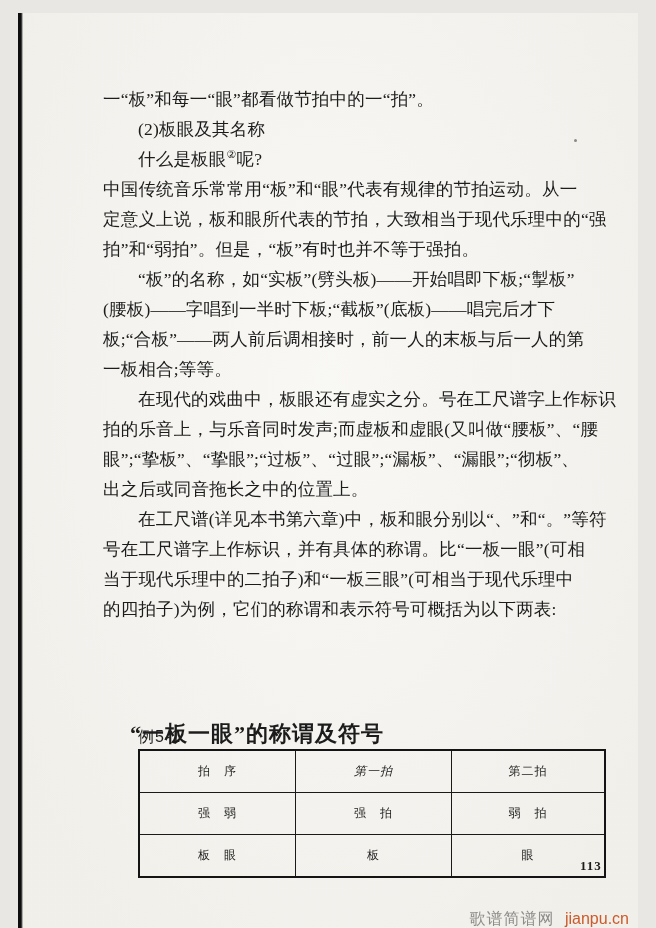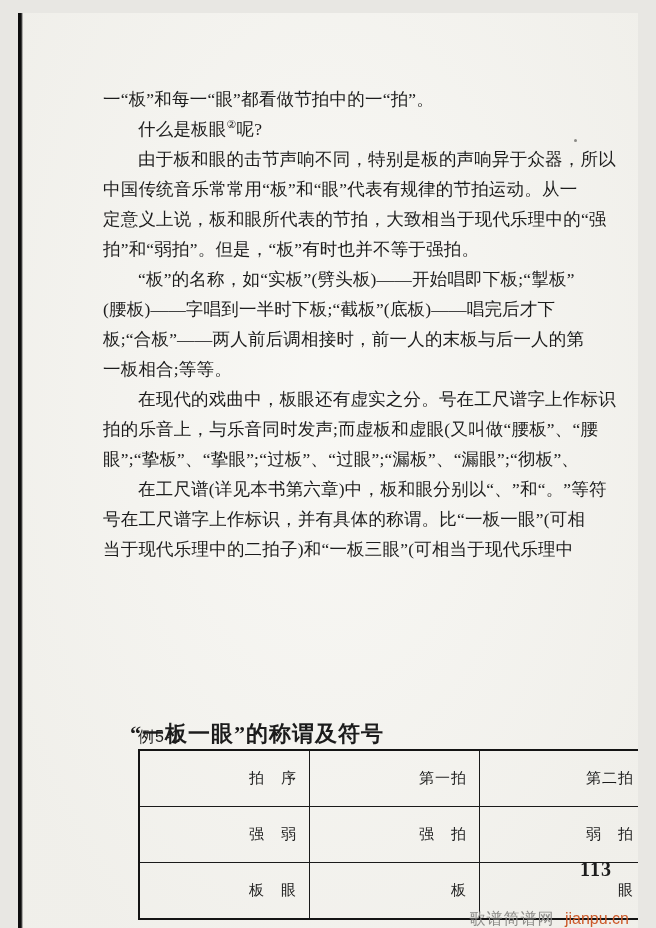--- a/index.html
+++ b/index.html
@@ -79,36 +79,36 @@
     position: absolute;
     left: 120px;
     top: 736px;
     width: 432px;
     border-collapse: collapse;
     table-layout: fixed;
   }
   .beat-table td {
     border: 1.5px solid #1a1a1a;
     height: 31px;
-    text-align: right;
+    text-align: center;
     vertical-align: middle;
-    font-size: 15px;
+    font-size: 12px;
     letter-spacing: 1px;
-    padding: 12px;
+    padding: 5px;
   }
   .beat-table { border: 2.5px solid #141414; }
   .col-a { width: 145px; }
-  .col-b { width: 145px; }
+  .col-b { width: 145px; font-style: italic; }
   .col-c { width: 142px; }
 
   .page-number {
     position: absolute;
     left: 562px;
     top: 845px;
-    font-size: 20px;
+    font-size: 13px;
     font-weight: bold;
     letter-spacing: 1px;
   }
   .watermark {
     position: absolute;
     right: 9px;
     top: 896px;
     font-size: 16px;
     font-family: "Liberation Sans", "DejaVu Sans", sans-serif;
     white-space: nowrap;
@@ -120,35 +120,37 @@
 <body>
 
 <div class="page">
 
   <div class="scan-edge"></div>
   <div class="speck s1"></div>
   <div class="speck s2"></div>
 
   <main class="text-block">
     <p class="line">一“板”和每一“眼”都看做节拍中的一“拍”。</p>
+    <p class="line indent">(2)板眼及其名称</p>
     <p class="line indent"><span>什么是板眼</span><sup>②</sup><span>呢?</span></p>
-    <p class="line indent">由于板和眼的击节声响不同，特别是板的声响异于众器，所以</p>
     <p class="line">中国传统音乐常常用“板”和“眼”代表有规律的节拍运动。从一</p>
     <p class="line">定意义上说，板和眼所代表的节拍，大致相当于现代乐理中的“强</p>
     <p class="line">拍”和“弱拍”。但是，“板”有时也并不等于强拍。</p>
     <p class="line indent">“板”的名称，如“实板”(劈头板)——开始唱即下板;“掣板”</p>
     <p class="line">(腰板)——字唱到一半时下板;“截板”(底板)——唱完后才下</p>
     <p class="line">板;“合板”——两人前后调相接时，前一人的末板与后一人的第</p>
     <p class="line">一板相合;等等。</p>
     <p class="line indent">在现代的戏曲中，板眼还有虚实之分。号在工尺谱字上作标识</p>
     <p class="line">拍的乐音上，与乐音同时发声;而虚板和虚眼(又叫做“腰板”、“腰</p>
     <p class="line">眼”;“挚板”、“挚眼”;“过板”、“过眼”;“漏板”、“漏眼”;“彻板”、</p>
+    <p class="line">出之后或同音拖长之中的位置上。</p>
     <p class="line indent">在工尺谱(详见本书第六章)中，板和眼分别以“、”和“。”等符</p>
     <p class="line">号在工尺谱字上作标识，并有具体的称谓。比“一板一眼”(可相</p>
     <p class="line">当于现代乐理中的二拍子)和“一板三眼”(可相当于现代乐理中</p>
+    <p class="line">的四拍子)为例，它们的称谓和表示符号可概括为以下两表:</p>
   </main>
 
   <div class="example-label">例5-1</div>
 
   <div class="table-title">“一板一眼”的称谓及符号</div>
 
   <table class="beat-table">
     <tbody>
       <tr>
         <td class="col-a">拍　序</td>

